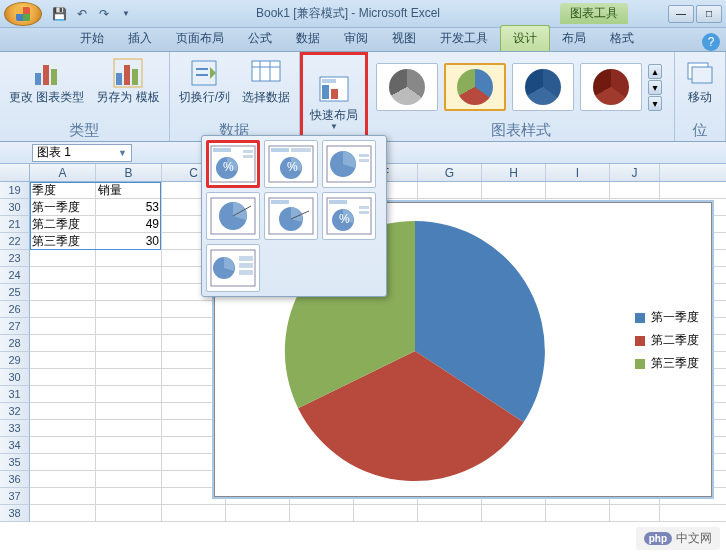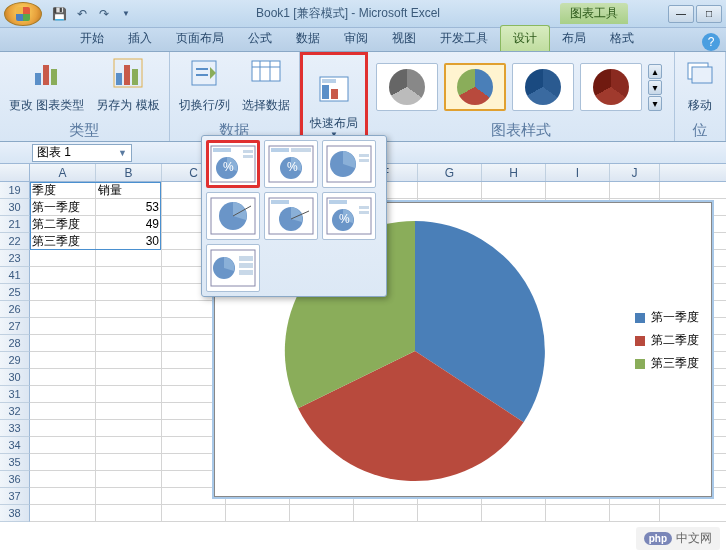--- a/index.html
+++ b/index.html
@@ -22,21 +22,21 @@
     .ribbon-tab.cat-active { background: linear-gradient(#d8ecc0, #c0dda0); border: 1px solid #8ab860; border-bottom: none; color: #2d5a1a; }
     .help-btn { margin-left: auto; margin-right: 6px; width: 18px; height: 18px; border-radius: 50%; background: #4a9ee0; color: #fff; text-align: center; line-height: 18px; cursor: pointer; }
     
     
     .ribbon { height: 90px; background: linear-gradient(#e8f0fa, #d8e6f5); border-bottom: 1px solid #8aa8c6; display: flex; }
     .ribbon-group { border-right: 1px solid #b0c6de; display: flex; flex-direction: column; padding: 2px 4px 0; }
     .group-body { flex: 1; display: flex; align-items: flex-start; gap: 2px; }
     .group-label { text-align: center; color: #5a7aa0; padding: 1px; font-size: 15px; }
     .big-btn { display: flex; flex-direction: column; align-items: center; padding: 2px 4px; cursor: pointer; border: 1px solid transparent; border-radius: 2px; position: relative; }
     .big-btn .icon { width: 32px; height: 32px; display: flex; align-items: center; justify-content: center; }
-    .big-btn .label { text-align: center; line-height: 13px; color: #2a4a6d; margin-top: 10px; }
+    .big-btn .label { text-align: center; line-height: 13px; color: #2a4a6d; margin-top: 2px; }
     .highlight-red { border: 3px solid #e03030 !important; }
     
     
     .style-gallery { display: flex; gap: 6px; padding: 4px; align-items: center; }
     .style-item { width: 62px; height: 48px; background: #fff; border: 1px solid #aac0d8; border-radius: 2px; display: flex; align-items: center; justify-content: center; cursor: pointer; }
     .style-item.selected { border: 2px solid #e0a030; background: #fff4d0; }
     
     .pie-swatch { width: 36px; height: 36px; border-radius: 50%; }
     
     
@@ -319,21 +319,21 @@
     <div class="col-h col-I">I</div>
     <div class="col-h col-J">J</div>
   </div>
   <div class="rows">
     <div class="row-headers" id="row-headers">
         <div class="row-h">19</div>
         <div class="row-h">30</div>
         <div class="row-h">21</div>
         <div class="row-h">22</div>
         <div class="row-h">23</div>
-        <div class="row-h">41</div>
+        <div class="row-h">24</div>
         <div class="row-h">25</div>
         <div class="row-h">26</div>
         <div class="row-h">27</div>
         <div class="row-h">28</div>
         <div class="row-h">29</div>
         <div class="row-h">30</div>
         <div class="row-h">31</div>
         <div class="row-h">32</div>
         <div class="row-h">33</div>
         <div class="row-h">34</div>

